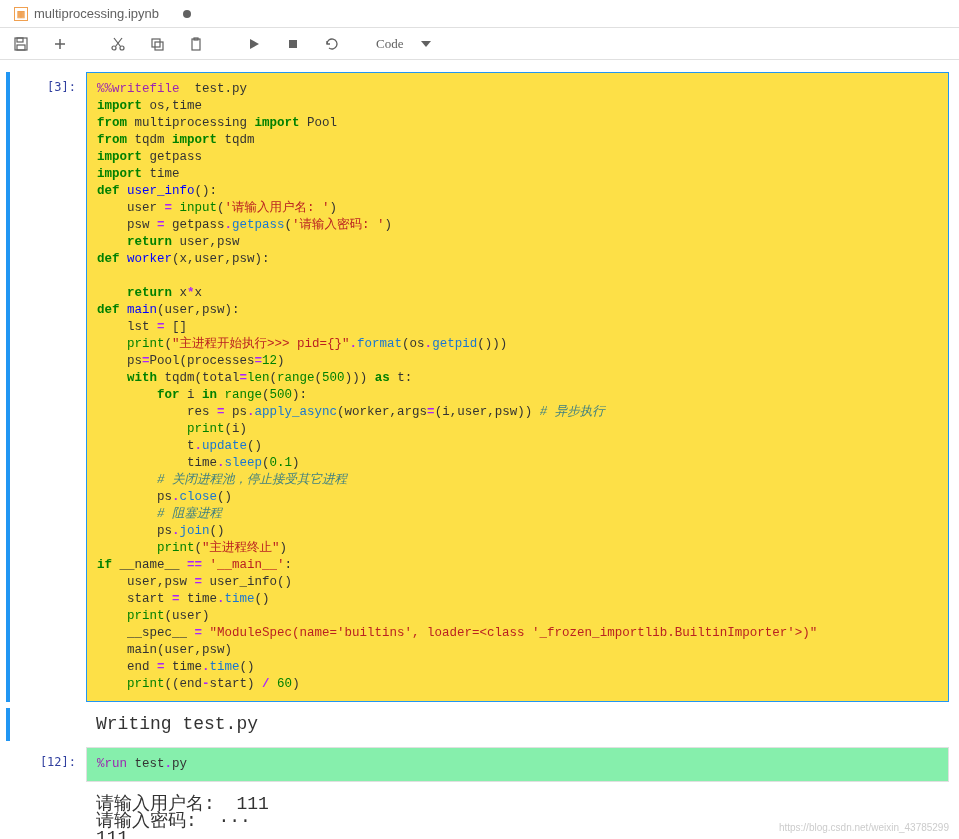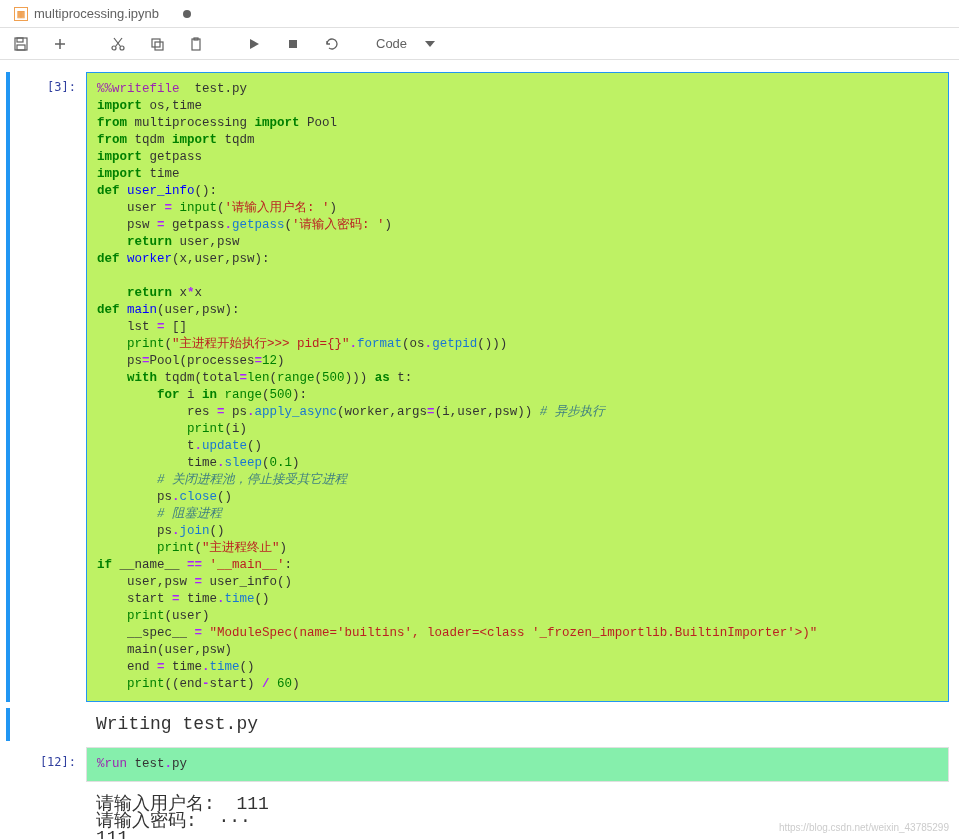--- a/index.html
+++ b/index.html
@@ -3,36 +3,36 @@
   <meta charset="utf-8">
   <style>
     * { margin: 0; padding: 0; box-sizing: border-box; }
     body { font-family: "Segoe UI", Arial, sans-serif; font-size: 13px; background: #fff; color: #333; }
     
     .tab-bar { display: flex; align-items: center; height: 28px; border-bottom: 1px solid #e0e0e0; padding-left: 4px; }
     .tab { display: flex; align-items: center; padding: 4px 10px; font-size: 13px; color: #616161; }
     .tab-icon { width: 14px; height: 14px; margin-right: 6px; display: inline-flex; align-items: center; justify-content: center; border: 1px solid #f0a050; color: #f0a050; font-size: 9px; font-weight: bold; }
     .tab-dirty { width: 8px; height: 8px; border-radius: 50%; background: #616161; margin-left: 24px; }
     
-    .toolbar { display: flex; align-items: center; height: 32px; padding: 0 8px; gap: 13px; border-bottom: 1px solid #e0e0e0; }
+    .toolbar { display: flex; align-items: center; height: 32px; padding: 0 8px; gap: 13px; border-bottom: 1px solid #e0e0e0; font-family: Liberation Serif, serif; }
     .tb-btn { width: 26px; height: 26px; display: flex; align-items: center; justify-content: center; color: #616161; cursor: pointer; border-radius: 2px; }
     .tb-btn svg { width: 16px; height: 16px; }
     .tb-sep { width: 6px; }
     .cell-type-select { display: flex; align-items: center; padding: 2px 10px; color: #616161; font-size: 13px; cursor: pointer; margin-left: 8px; }
     .cell-type-select svg { margin-left: 18px; width: 10px; }
     
     .notebook { padding-top: 12px; }
     .cell { display: flex; padding-right: 10px; margin-bottom: 6px; }
     .cell-gutter { width: 16px; flex-shrink: 0; }
     .cell-selected .cell-gutter { background: #2196F3; width: 4px; margin-left: 6px; margin-right: 6px; }
     .cell-prompt { width: 70px; text-align: right; padding-right: 10px; padding-top: 8px; color: #757575; font-family: "Consolas", monospace; font-size: 12px; flex-shrink: 0; }
     .cell-prompt.input { color: #303F9F; }
     .cell-body { flex: 1; }
     .cell-input { border: 1px solid #e0e0e0; background: #86efac; padding: 8px 10px; font-family: "Consolas", "Courier New", monospace; font-size: 12.5px; line-height: 17px; white-space: pre; overflow-x: auto; }
-    .cell-selected .cell-input { border-color: #2196F3; background: #bef264; }
+    .cell-selected .cell-input { border-color: #2196F3; background: #fde047; }
     .cell-output { padding: 8px 10px; font-family: "Consolas", "Courier New", monospace; font-size: 18px; line-height: 17px; white-space: pre; }
     
     
     .mg { color: #9C27B0; } 
     .kw { color: #008000; font-weight: bold; } 
     .bn { color: #008000; } 
     .fn { color: #0000FF; } 
     .st { color: #BA2121; } 
     .nb { color: #008000; } 
     .op { color: #AA22FF; font-weight: bold; } 

